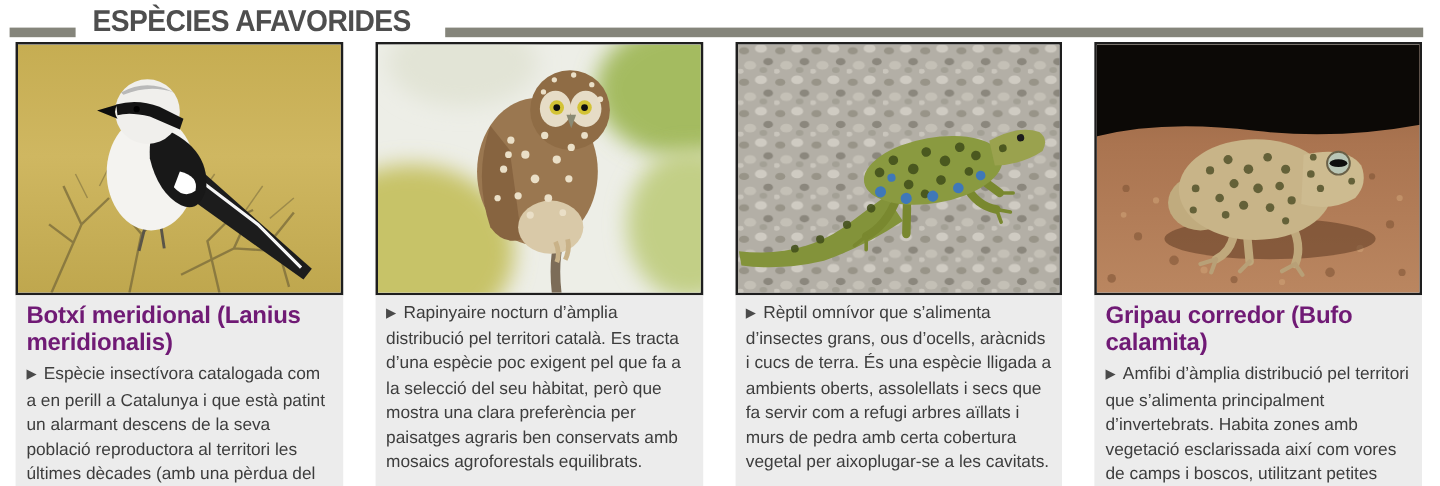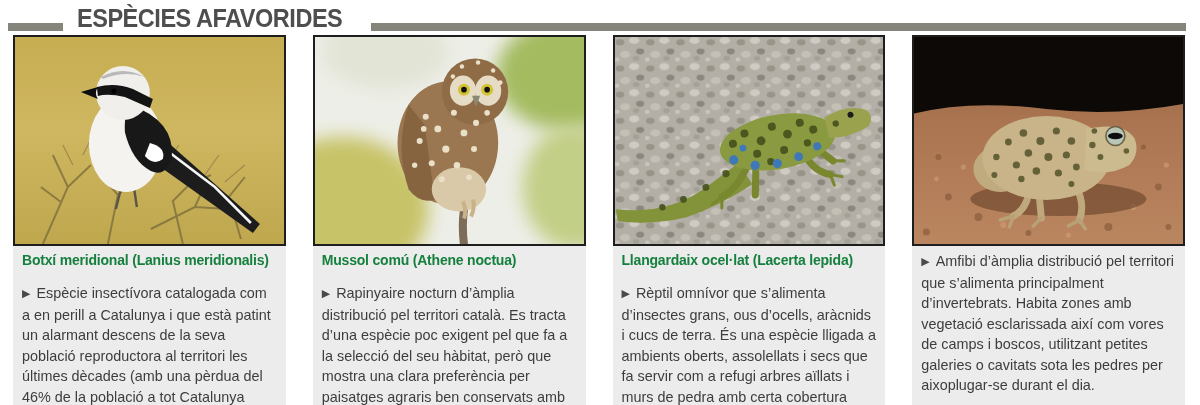--- a/index.html
+++ b/index.html
@@ -36,22 +36,22 @@
     height: 211px; border: 2px solid #1e1e1e;
     margin: 0; overflow: hidden; background: #ccc;
   }
   .photo svg { display: block; width: 100%; height: 100%; }
   .info {
     background: #ececec;
     padding: 5px 9px 9px 9px;
     min-height: 147px;
   }
   .species-name {
-    font-size: 14px; font-weight: bold; color: #15803d;
-    margin: 1px 0 15px 0; letter-spacing: -0.2px; line-height: 1.15;
+    font-size: 20px; font-weight: bold; color: #701a75;
+    margin: 1px 0 4px 0; letter-spacing: -0.2px; line-height: 1.15;
   }
   .species-desc {
     font-size: 14.4px; color: #3d3d3d;
     line-height: 20.5px; margin: 0;
   }
   .marker {
     font-size: 11px; color: #4a4a4a;
     margin-right: 6px; position: relative; top: -1px;
   }
 </style>
@@ -156,21 +156,20 @@
               <circle cx="137" cy="40" r="2.2"></circle>
               <circle cx="184" cy="46" r="2.4"></circle>
             <circle cx="171" cy="76" r="2.8"></circle>
               <circle cx="108" cy="92" r="2.8"></circle>
           </g>
           <path d="M147,164 Q151,173 148,181 M157,162 Q159,171 155,179" stroke="#c9b288" stroke-width="4" fill="none"></path>
         </g>
       </svg>
     </figure>
     <div class="info">
-      <h3 class="species-name">Mussol comú (Athene noctua)</h3>
       <p class="species-desc"><span class="marker">▶</span><span>Rapinyaire nocturn d’àmplia distribució pel territori català. Es tracta d’una espècie poc exigent pel que fa a la selecció del seu hàbitat, però que mostra una clara preferència per paisatges agraris ben conservats amb mosaics agroforestals equilibrats.</span></p>
     </div>
   </section>
 
   <section class="card">
     <figure class="photo">
       <svg viewBox="0 0 267 207" preserveAspectRatio="xMidYMid slice">
         <defs>
           <pattern id="gravel" width="30" height="26" patternUnits="userSpaceOnUse">
             <rect width="30" height="26" fill="#b3afa6"></rect>
@@ -216,21 +215,20 @@
               <circle cx="136" cy="129" r="4.6"></circle>
               <circle cx="158" cy="131" r="4.6"></circle>
             <circle cx="180" cy="128" r="4.4"></circle>
               <circle cx="200" cy="121" r="4"></circle>
               <circle cx="127" cy="110" r="3.4"></circle>
           </g>
         </g>
       </svg>
     </figure>
     <div class="info">
-      <h3 class="species-name">Llangardaix ocel·lat (Lacerta lepida)</h3>
       <p class="species-desc"><span class="marker">▶</span><span>Rèptil omnívor que s’alimenta d’insectes grans, ous d’ocells, aràcnids i cucs de terra. És una espècie lligada a ambients oberts, assolellats i secs que fa servir com a refugi arbres aïllats i murs de pedra amb certa cobertura vegetal per aixoplugar-se a les cavitats.</span></p>
     </div>
   </section>
 
   <section class="card">
     <figure class="photo">
       <svg viewBox="0 0 280 207" preserveAspectRatio="xMidYMid slice">
         <defs>
           <linearGradient id="sand" x1="0" y1="0" x2="0" y2="1">
             <stop offset="0" stop-color="#8e5f40"></stop>
@@ -290,17 +288,18 @@
             <circle cx="88" cy="120" r="3.2"></circle>
               <circle cx="86" cy="138" r="3"></circle>
               <circle cx="113" cy="142" r="3.2"></circle>
             <circle cx="218" cy="114" r="2.8"></circle>
               <circle cx="163" cy="147" r="3"></circle>
           </g>
         </g>
       </svg>
     </figure>
     <div class="info">
+      <h3 class="species-name">Gripau corredor (Bufo calamita)</h3>
       <p class="species-desc"><span class="marker">▶</span><span>Amfibi d’àmplia distribució pel territori que s’alimenta principalment d’invertebrats. Habita zones amb vegetació esclarissada així com vores de camps i boscos, utilitzant petites galeries o cavitats sota les pedres per aixoplugar-se durant el dia.</span></p>
     </div>
   </section>
 
 </main>
 
 </body></html>

